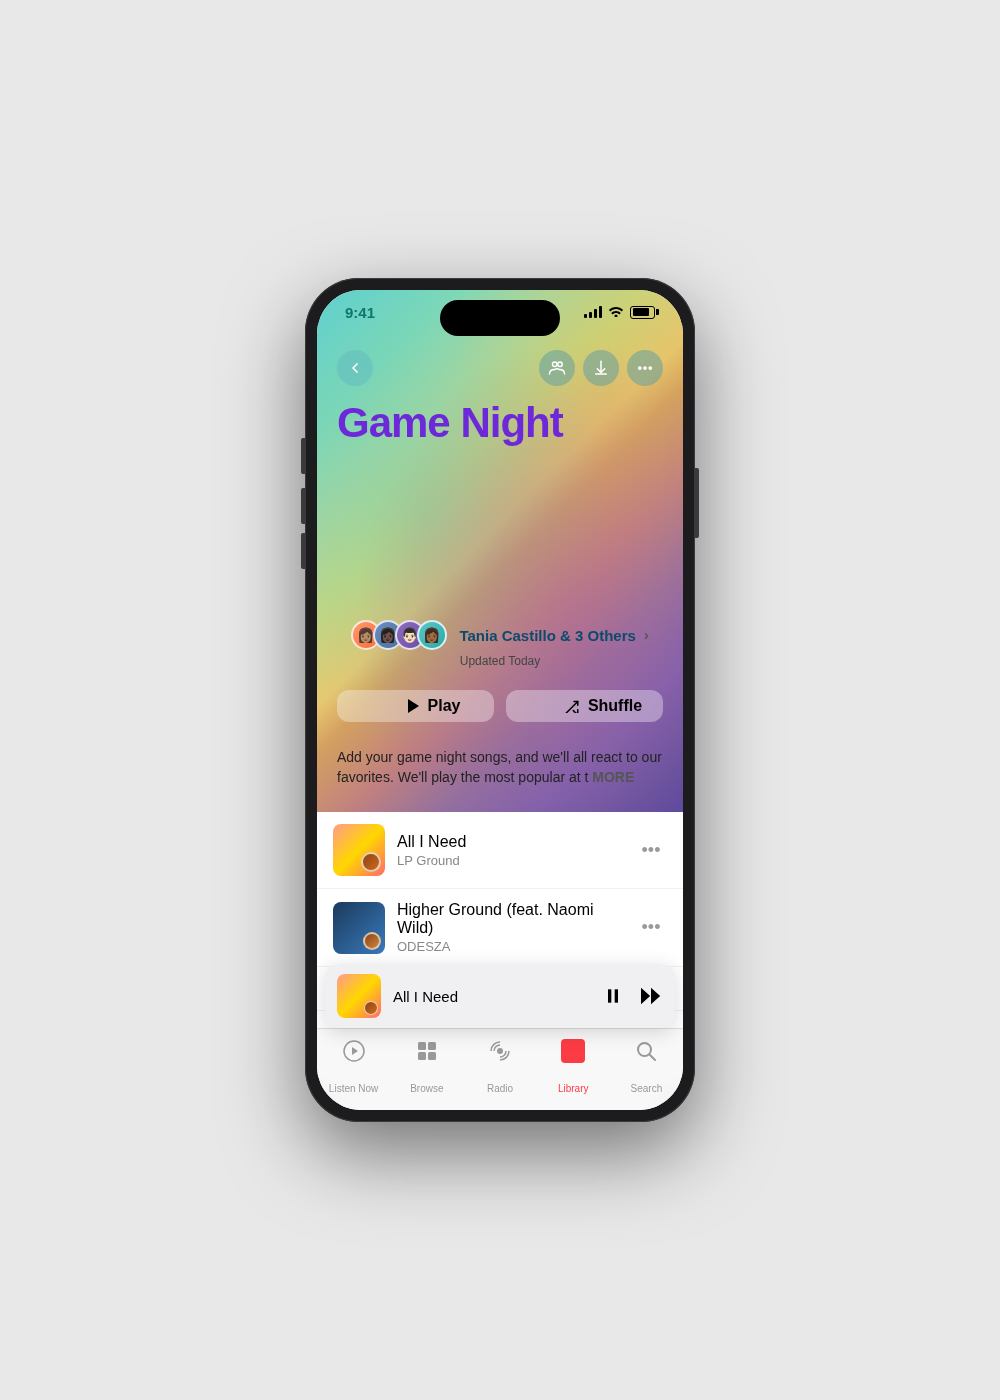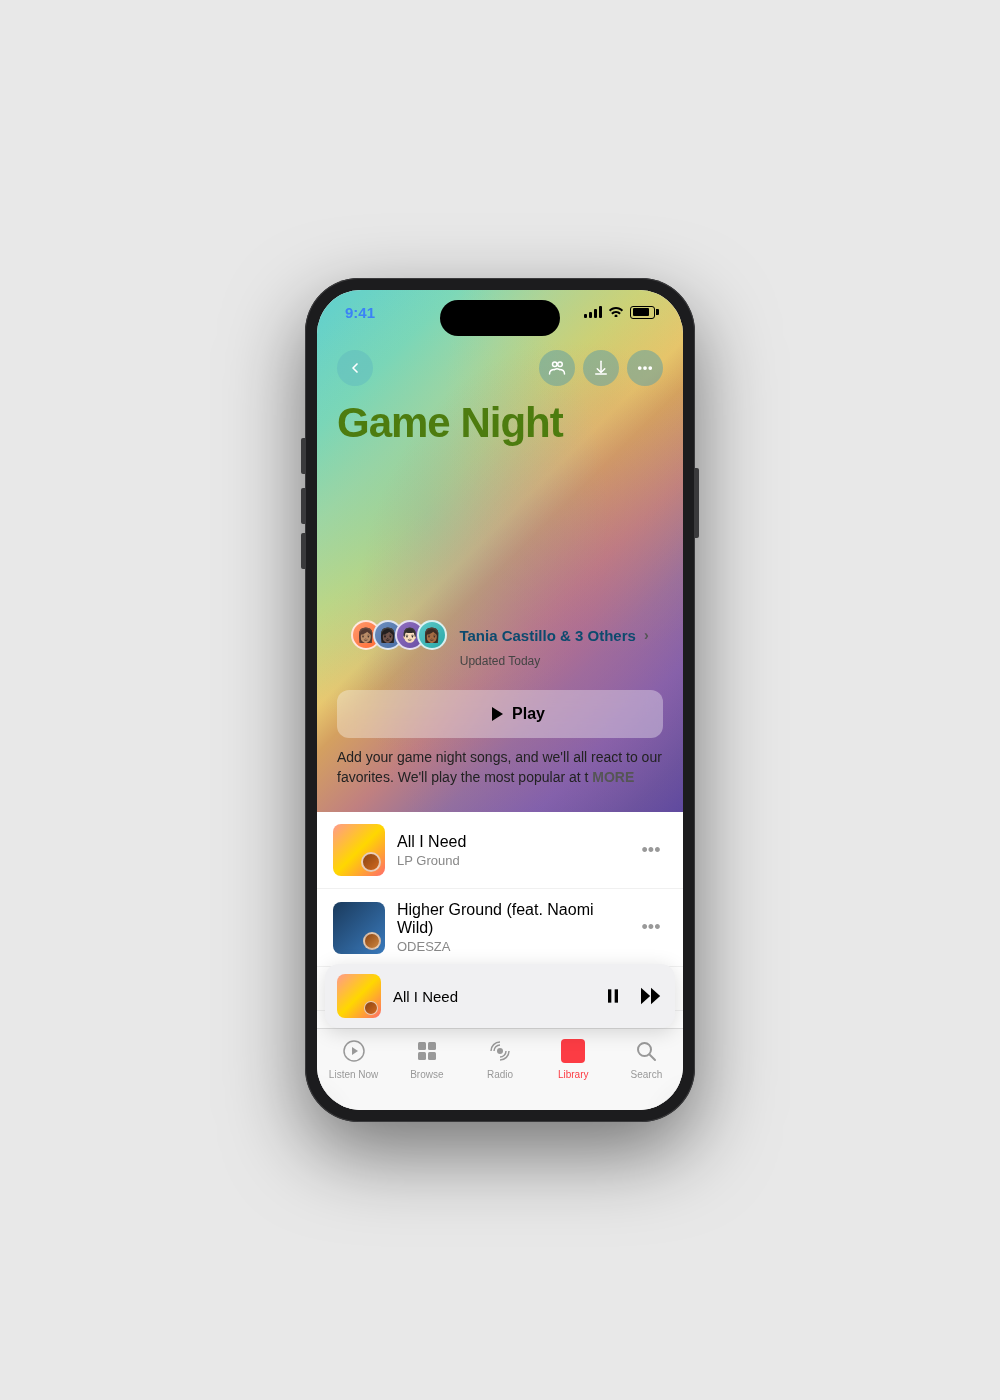--- a/index.html
+++ b/index.html
@@ -65,21 +65,21 @@
       display: flex;
       align-items: flex-start;
       justify-content: space-between;
       padding: 14px 28px 0;
       z-index: 20;
     }
 
     .status-time {
       font-size: 15px;
       font-weight: 600;
-      color: #3b82f6;
+      color: #0f766e;
     }
 
     .dynamic-island {
       position: absolute;
       top: 10px;
       left: 50%;
       transform: translateX(-50%);
       width: 120px;
       height: 36px;
       background: #000;
@@ -231,21 +231,21 @@
       position: absolute;
       top: 110px;
       left: 20px;
       right: 20px;
       z-index: 10;
     }
 
     .page-title h1 {
       font-size: 42px;
       font-weight: 800;
-      color: #4d7c0f;
+      color: #6d28d9;
       letter-spacing: -1px;
       line-height: 1.1;
     }
 
     
     .collaborators-section {
       position: absolute;
       top: 330px;
       left: 0;
       right: 0;
@@ -316,21 +316,21 @@
       top: 400px;
       left: 20px;
       right: 20px;
       display: flex;
       gap: 12px;
       z-index: 10;
     }
 
     .action-btn {
       flex: 1;
-      height: 48px;
+      height: 32px;
       background: rgba(255,255,255,0.35);
       backdrop-filter: blur(10px);
       border-radius: 12px;
       display: flex;
       align-items: center;
       justify-content: center;
       gap: 8px;
       cursor: pointer;
       border: none;
       padding-left: 35px;
@@ -538,21 +538,21 @@
       align-items: flex-start;
       padding-top: 8px;
       z-index: 15;
     }
 
     .tab-item {
       flex: 1;
       display: flex;
       flex-direction: column;
       align-items: center;
-      gap: 4px;
+      gap: 18px;
       cursor: pointer;
     }
 
     .tab-icon {
       width: 28px;
       height: 28px;
       display: flex;
       align-items: center;
       justify-content: center;
     }
@@ -687,20 +687,29 @@
       </div>
       <div class="updated-text">Updated Today</div>
     </div>
 
     <div class="action-buttons">
       <button class="action-btn">
         <svg width="14" height="16" viewBox="0 0 14 16" fill="black">
           <polygon points="2,1 13,8 2,15"></polygon>
         </svg>
         <span class="action-btn-label">Play</span>
+      </button>
+      <button class="action-btn">
+        <svg width="18" height="14" viewBox="0 0 24 18" fill="none" stroke="black" stroke-width="2" stroke-linecap="round" stroke-linejoin="round">
+          <polyline points="16 3 21 3 21 8"></polyline>
+          <line x1="4" y1="20" x2="21" y2="3"></line>
+          <polyline points="21 14 21 19 16 19"></polyline>
+          <line x1="15" y1="15" x2="21" y2="21"></line>
+        </svg>
+        <span class="action-btn-label">Shuffle</span>
       </button>
     </div>
 
     <div class="description">
       <p>
         <span>Add your game night songs, and we'll all react to our favorites. We'll play the most popular at t</span>
         <span class="more-link">MORE</span>
       </p>
     </div>
 

